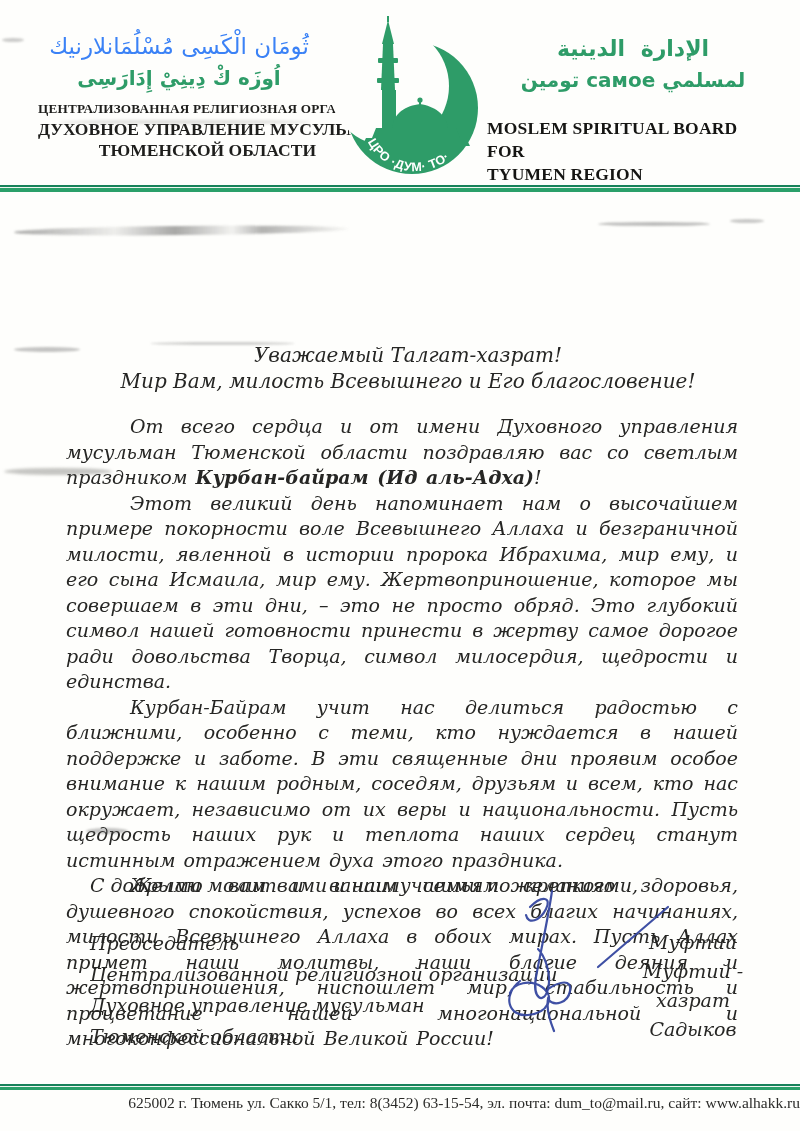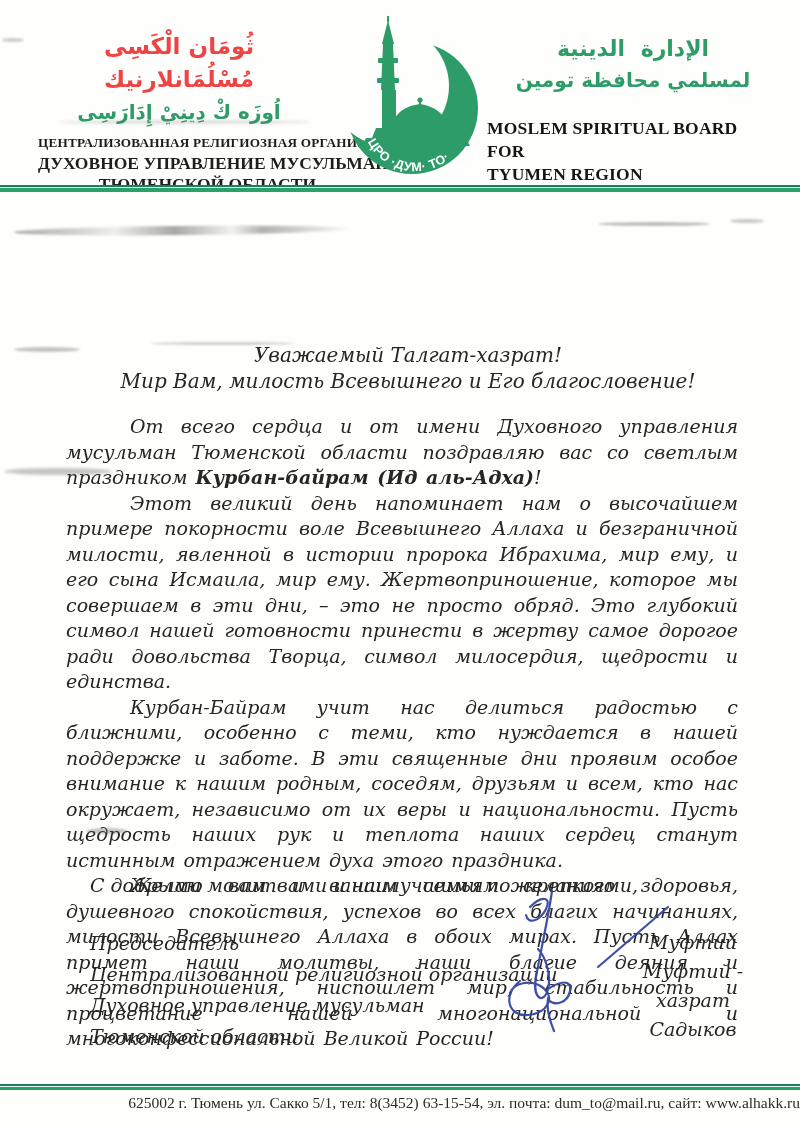--- a/index.html
+++ b/index.html
@@ -8,21 +8,21 @@
     background:#ffffff;
     font-family:"Liberation Serif", serif;
     position:relative;
     overflow:hidden;
     color:#1e1e1c;
   }
   .page{position:absolute;inset:0;background:#fefefc;}
 
   
   .hdr-left{position:absolute;left:38px;top:30px;width:282px;text-align:center;}
-  .hdr-left .ar1{font-family:"DejaVu Sans",sans-serif;direction:rtl;font-weight:bold;font-size:23px;line-height:1.45;color:#ef4444;}
+  .hdr-left .ar1{font-family:"DejaVu Sans",sans-serif;direction:rtl;font-weight:normal;font-size:23px;line-height:1.45;color:#3b82f6;}
   .hdr-left .ar2{font-family:"DejaVu Sans",sans-serif;direction:rtl;font-weight:bold;font-size:20px;line-height:1.5;color:#2e9c68;}
   .hdr-left .org1{margin-top:8px;font-size:13.2px;font-weight:600;letter-spacing:.2px;color:#1d1d1b;white-space:nowrap;}
   .hdr-left .org2{font-size:17.5px;font-weight:bold;margin-top:2px;white-space:nowrap;}
   .hdr-left .org3{font-size:17.5px;font-weight:bold;text-align:right;padding-right:4px;white-space:nowrap;}
 
   .hdr-right{position:absolute;left:487px;top:32px;width:292px;}
   .hdr-right .ar1{font-family:"DejaVu Sans",sans-serif;direction:rtl;text-align:center;font-weight:bold;font-size:22px;line-height:1.5;color:#2e9c68;word-spacing:8px;}
   .hdr-right .ar2{font-family:"DejaVu Sans",sans-serif;direction:rtl;text-align:center;font-weight:bold;font-size:20px;line-height:1.5;color:#2e9c68;}
   .hdr-right .en{margin-top:22px;font-size:17.5px;font-weight:bold;line-height:1.3;color:#151513;letter-spacing:.2px;}
 
@@ -100,21 +100,21 @@
         <path id="bandpath" d="M 34 124 A 53 53 0 0 0 136 108" fill="none"></path>
       </defs>
       <text font-family="Liberation Sans, sans-serif" font-size="12.5" font-weight="bold" fill="#ffffff" letter-spacing="0.5">
         <textPath href="#bandpath" startOffset="4">ЦРО ·ДУМ· ТО·</textPath>
       </text>
     </svg>
   </div>
 
   <div class="hdr-right">
     <div class="ar1">الإدارة الدينية</div>
-    <div class="ar2">لمسلمي محافظة تومين</div>
+    <div class="ar2">لمسلمي самое تومين</div>
     <div class="en">
       <div>MOSLEM SPIRITUAL BOARD FOR</div>
       <div>TYUMEN REGION</div>
     </div>
   </div>
 
   <div class="rule hdr"></div>
 
   <div class="salutation script">
     <div>Уважаемый Талгат-хазрат!</div>

